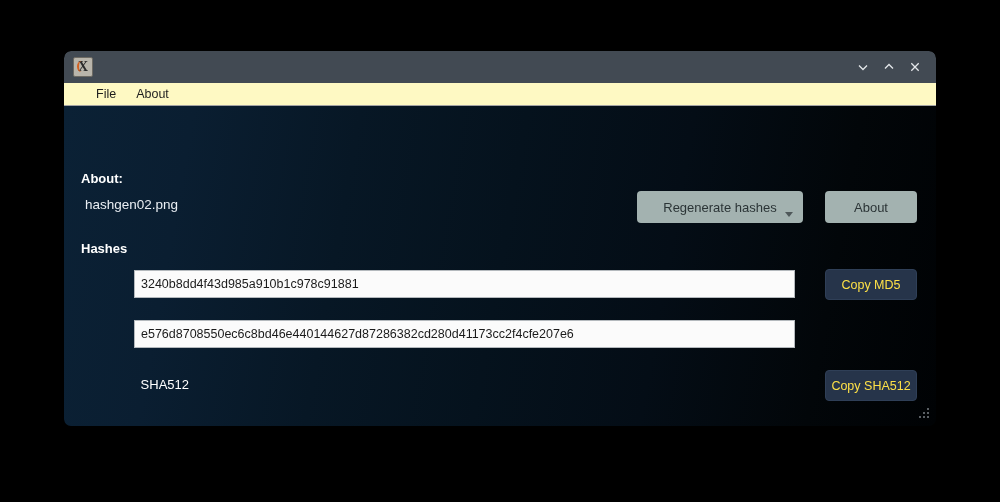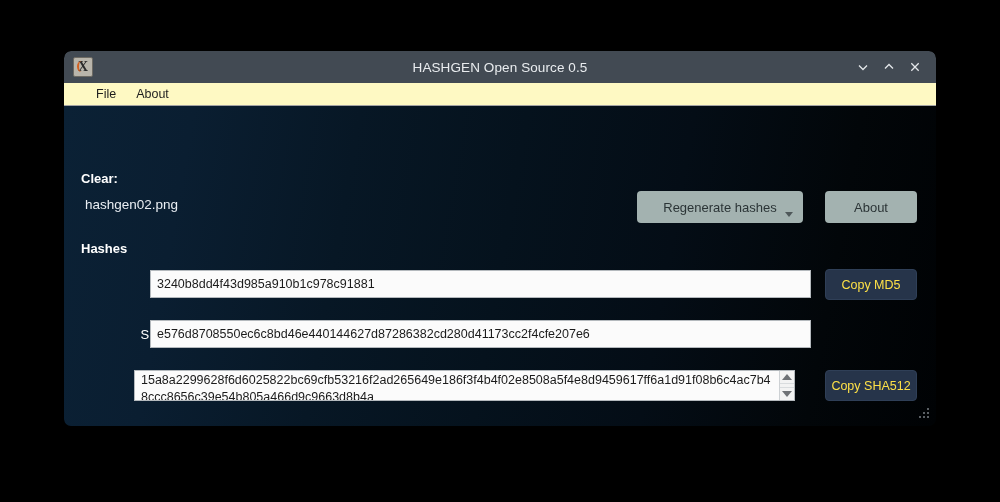--- a/index.html
+++ b/index.html
@@ -218,21 +218,21 @@
     position: absolute;
     left: 0px;
     width: 125px;
     text-align: right;
     font-size: 13px;
     color: #ffffff;
     line-height: 30px;
   }
   .hash-input {
     position: absolute;
-    left: 86px;
+    left: 70px;
     width: 661px;
     height: 28px;
     background: #fbfbfb;
     border: 1px solid #b4b9bd;
     box-sizing: border-box;
     font-family: "Liberation Sans", sans-serif;
     font-size: 12.5px;
     color: #1b1b1b;
     padding: 0 6px;
     line-height: 26px;
@@ -338,21 +338,20 @@
 
 <div id="screen">
 
   <div class="window">
 
     <div class="titlebar">
       <div class="title-icon">
         <span class="x-glyph">X</span>
         <span class="x-accent"></span>
       </div>
-      <div class="title-text">HASHGEN Open Source 0.5</div>
       <div class="win-controls">
         <div class="win-btn">
           <svg width="14" height="14" viewBox="0 0 14 14">
             <path d="M3 5.5 L7 9.5 L11 5.5" fill="none" stroke="currentColor" stroke-width="1.3"></path>
           </svg>
         </div>
         <div class="win-btn">
           <svg width="14" height="14" viewBox="0 0 14 14">
             <path d="M3 8.5 L7 4.5 L11 8.5" fill="none" stroke="currentColor" stroke-width="1.3"></path>
           </svg>
@@ -365,21 +364,21 @@
       </div>
     </div>
 
     <div class="menubar">
       <div class="menu-item">File</div>
       <div class="menu-item">About</div>
     </div>
 
     <div class="win-body">
 
-      <div class="lbl-file">Clear:</div>
+      <div class="lbl-file">About:</div>
       <div class="val-file">hashgen02.png</div>
 
       <button class="btn-regen">
         <span>Regenerate hashes</span>
         <span class="caret"></span>
       </button>
 
       <button class="btn-clear">
         <span>About</span>
       </button>
@@ -394,28 +393,20 @@
         </button>
       </div>
 
       <div class="hash-row" style="top:214px;">
         <div class="hash-label">SHA256</div>
         <div class="hash-input">e576d8708550ec6c8bd46e440144627d87286382cd280d41173cc2f4cfe207e6</div>
       </div>
 
       <div class="hash-row" style="top:264px;">
         <div class="hash-label">SHA512</div>
-        <div class="hash-area">
-          <div class="text">15a8a2299628f6d6025822bc69cfb53216f2ad265649e186f3f4b4f02e8508a5f4e8d9459617ff6a1d91f08b6c4ac7b48ccc8656c39e54b805a466d9c9663d8b4a</div>
-          <div class="vscroll">
-            <div class="arrow up"></div>
-            <div class="track"></div>
-            <div class="arrow down"></div>
-          </div>
-        </div>
         <button class="btn-copy" style="top:0px;">
           <span>Copy SHA512</span>
         </button>
       </div>
 
       <div class="grip">
         <i style="left:10px; top:0px;"></i>
         <i style="left:10px; top:4px;"></i>
         <i style="left:6px;  top:4px;"></i>
         <i style="left:10px; top:8px;"></i>

